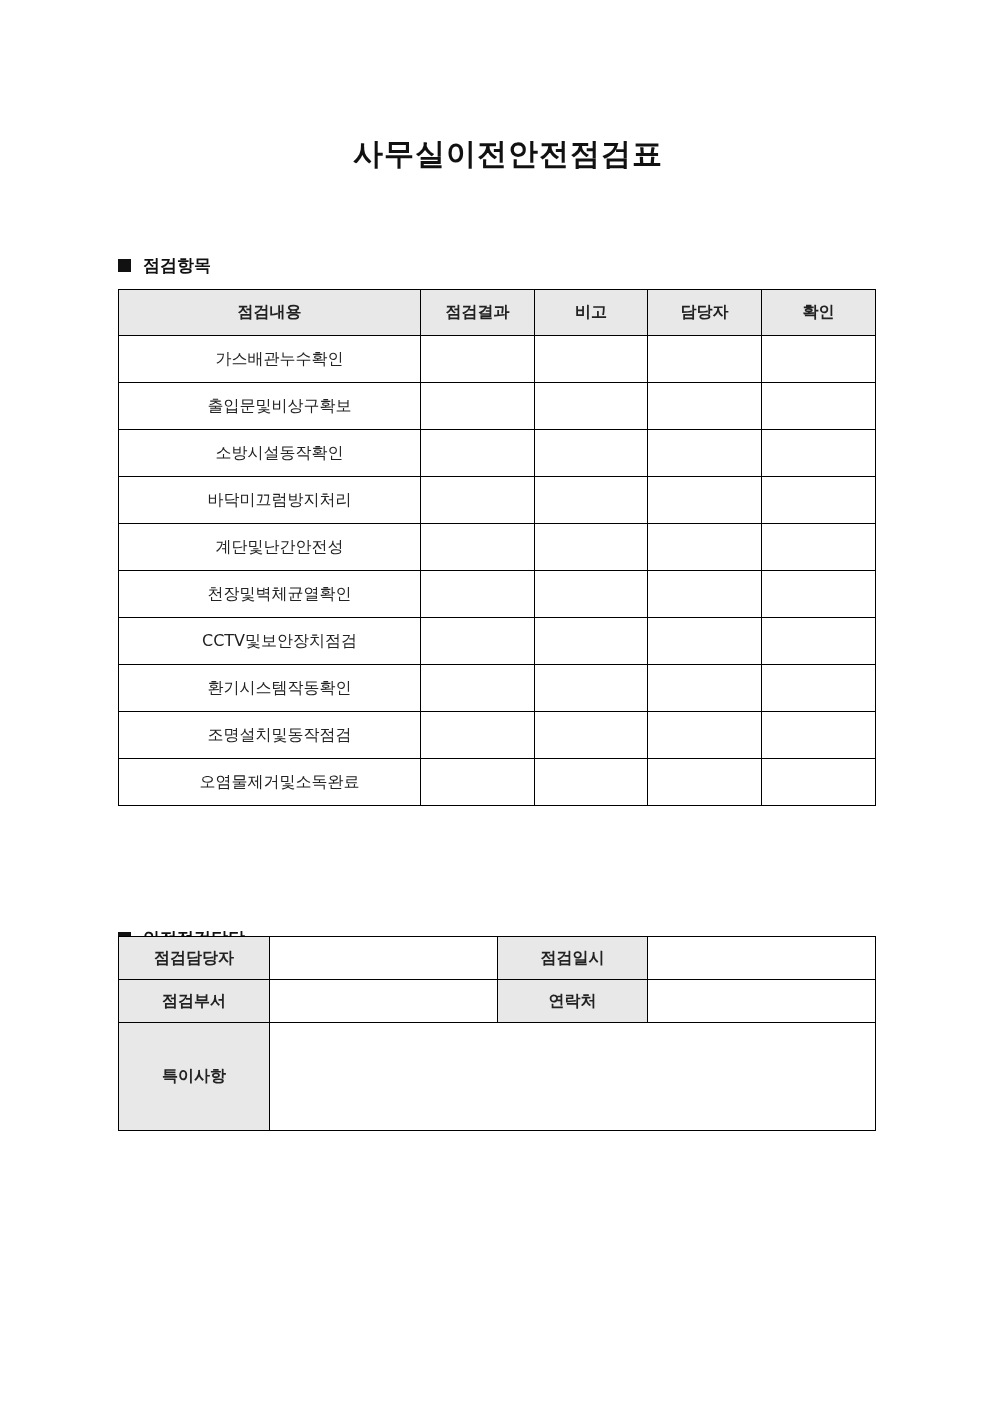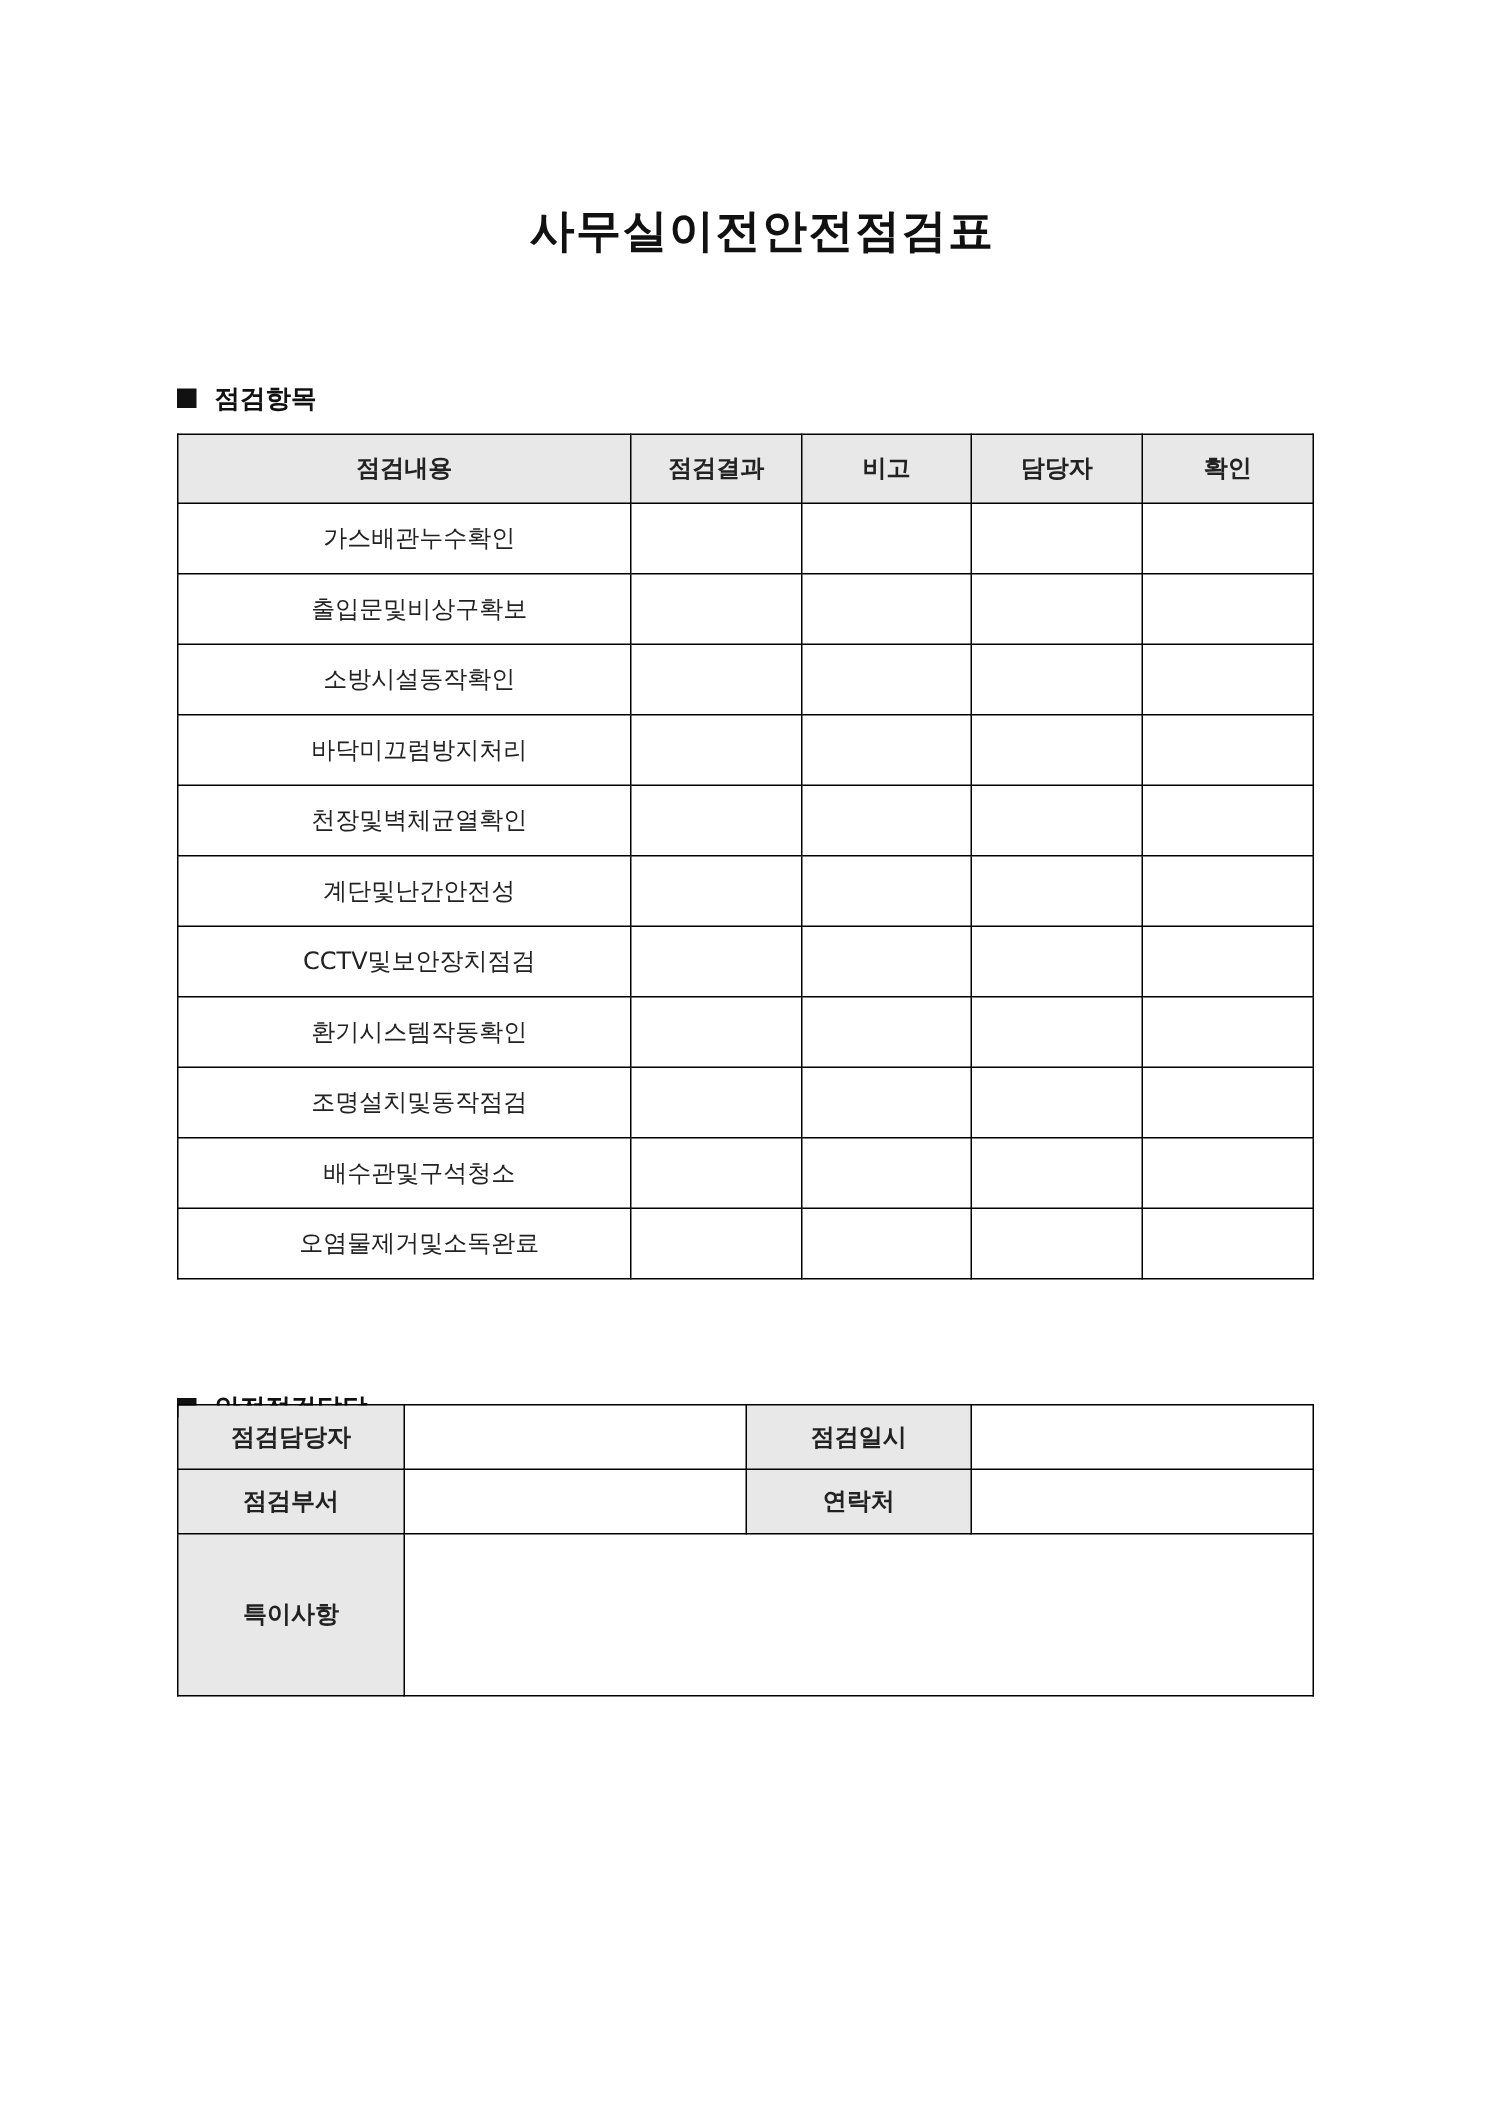--- a/index.html
+++ b/index.html
@@ -69,28 +69,28 @@
       <td></td>
     </tr>
     <tr>
       <td class="item">바닥미끄럼방지처리</td>
       <td></td>
       <td></td>
       <td></td>
       <td></td>
     </tr>
     <tr>
-      <td class="item">천장및벽체균열확인</td>
+      <td class="item">계단및난간안전성</td>
       <td></td>
       <td></td>
       <td></td>
       <td></td>
     </tr>
     <tr>
-      <td class="item">계단및난간안전성</td>
+      <td class="item">천장및벽체균열확인</td>
       <td></td>
       <td></td>
       <td></td>
       <td></td>
     </tr>
     <tr>
       <td class="item">CCTV및보안장치점검</td>
       <td></td>
       <td></td>
       <td></td>
@@ -98,27 +98,20 @@
     </tr>
     <tr>
       <td class="item">환기시스템작동확인</td>
       <td></td>
       <td></td>
       <td></td>
       <td></td>
     </tr>
     <tr>
       <td class="item">조명설치및동작점검</td>
-      <td></td>
-      <td></td>
-      <td></td>
-      <td></td>
-    </tr>
-    <tr>
-      <td class="item">배수관및구석청소</td>
       <td></td>
       <td></td>
       <td></td>
       <td></td>
     </tr>
     <tr>
       <td class="item">오염물제거및소독완료</td>
       <td></td>
       <td></td>
       <td></td>

